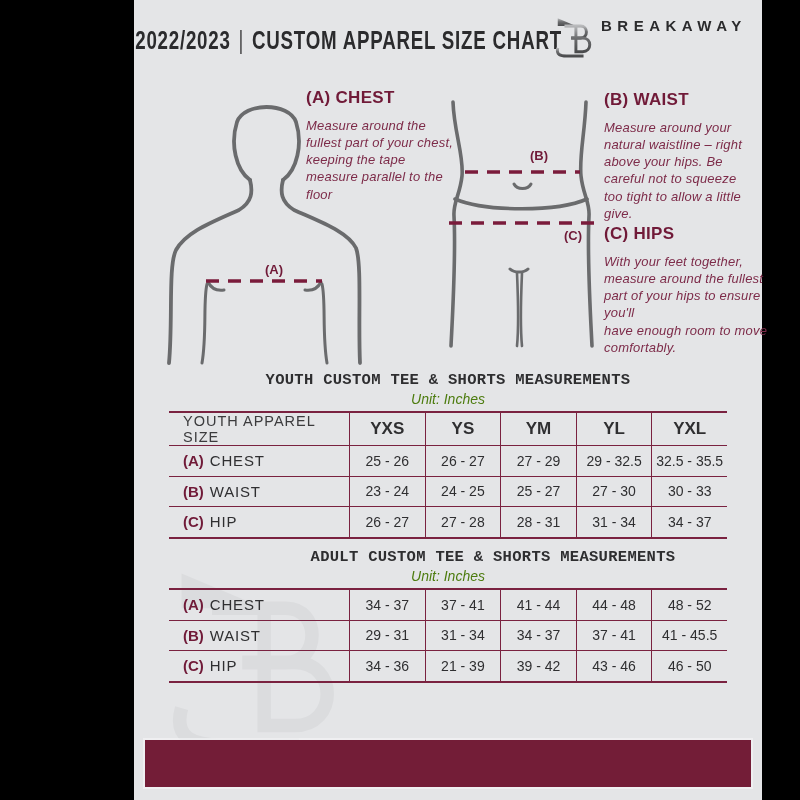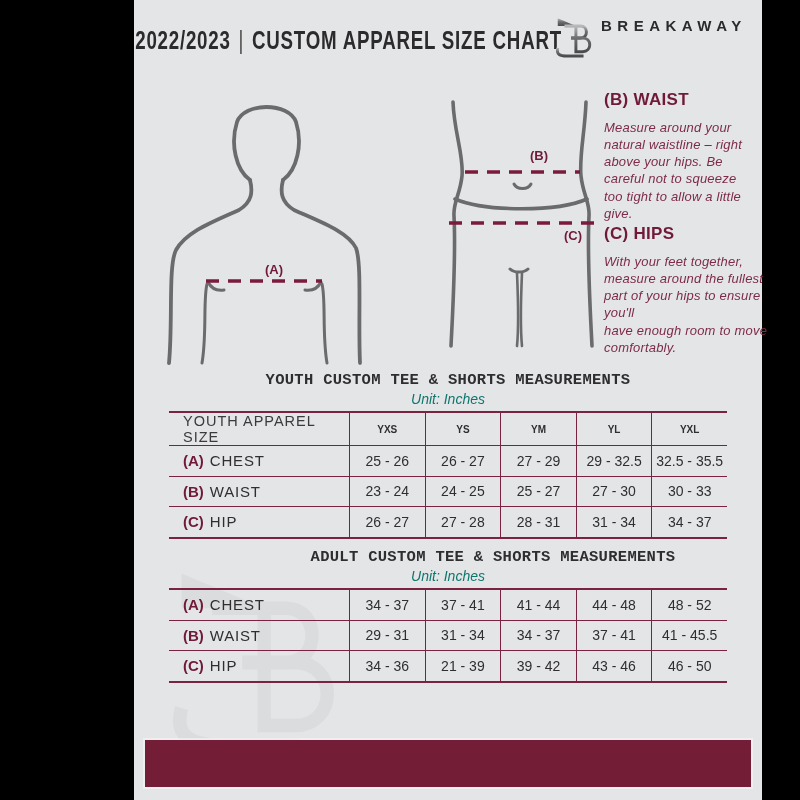--- a/index.html
+++ b/index.html
@@ -33,31 +33,31 @@
              width:44px;text-align:center;}
   .inst{position:absolute;}
   .inst h3{margin:0 0 9px 0;font-size:17px;font-weight:700;color:var(--maroon-head);letter-spacing:0.3px;}
   .inst p{margin:0;font-style:italic;font-size:13px;line-height:1.32;color:var(--maroon-body);
           white-space:pre-line;letter-spacing:0.2px;}
 
   
   .sec-title{position:absolute;left:0;width:628px;text-align:center;font-weight:700;
              font-size:15.5px;color:#2e2e30;letter-spacing:0.3px;font-family:Liberation Mono, monospace;}
   .sec-unit{position:absolute;left:0;width:628px;text-align:center;font-style:italic;
-            font-size:14px;color:#0f766e;}
+            font-size:14px;color:#4d7c0f;}
   .tbl{position:absolute;left:35px;width:558px;border-top:2px solid var(--border);
        border-bottom:2px solid var(--border);z-index:2;}
   .tr{display:grid;grid-template-columns:180px repeat(5,1fr);border-bottom:1.5px solid var(--border);}
   .tr:last-child{border-bottom:none;}
   .tr.head{height:32px;}
   .tr.data{height:29.5px;}
   .cell{display:flex;align-items:center;justify-content:center;border-left:1.5px solid var(--border);
         font-size:14px;color:var(--dark);}
   .cell:first-child{border-left:none;justify-content:flex-start;padding-left:14px;}
-  .tr.head .cell{font-weight:700;font-size:10px;}
+  .tr.head .cell{font-weight:700;font-size:17px;}
   .tr.head .cell:first-child{font-weight:400;font-size:14.5px;letter-spacing:1px;color:#3b3b3d;}
   .pfx{color:var(--maroon-head);font-weight:700;margin-right:6px;font-size:15px;}
   .rowlab{font-size:15px;letter-spacing:0.8px;color:var(--dark);}
 
   
   .watermark{position:absolute;left:24px;top:556px;z-index:1;}
   .footer-bar{position:absolute;left:11px;top:740px;width:606px;height:47px;
               background:var(--maroon);z-index:2;box-shadow:0 0 0 2px rgba(244,244,246,0.65);}
 </style>
 </head>
@@ -122,20 +122,22 @@
         <path d="M79 175 C80 198 81 228 79 248" stroke-width="2.6"></path>
         <path d="M84 175 C83 198 82 228 84 248" stroke-width="2.6"></path>
       </g>
       <path d="M27 74 L142 74" stroke="#7a1b3b" stroke-width="3.6" stroke-dasharray="13 9" fill="none"></path>
       <path d="M11 125 L163 125" stroke="#7a1b3b" stroke-width="3.6" stroke-dasharray="13 9" fill="none"></path>
     </svg>
     <div class="fig-label" style="left:383px;top:148px;">(B)</div>
     <div class="fig-label" style="left:417px;top:228px;">(C)</div>
 
     <div class="inst" style="left:172px;top:88px;width:155px;">
+      <h3>(A) CHEST</h3>
+      <p>Measure around the fullest part of your chest, keeping the tape measure parallel to the floor</p>
     </div>
     <div class="inst" style="left:470px;top:224px;width:165px;">
       <h3>(C) HIPS</h3>
       <p>With your feet together, measure around the fullest part of your hips to ensure you'll
 have enough room to move comfortably.</p>
     </div>
     <div class="inst" style="left:470px;top:90px;width:152px;">
       <h3>(B) WAIST</h3>
       <p>Measure around your natural waistline – right above your hips. Be careful not to squeeze too tight to allow a little give.</p>
     </div>

